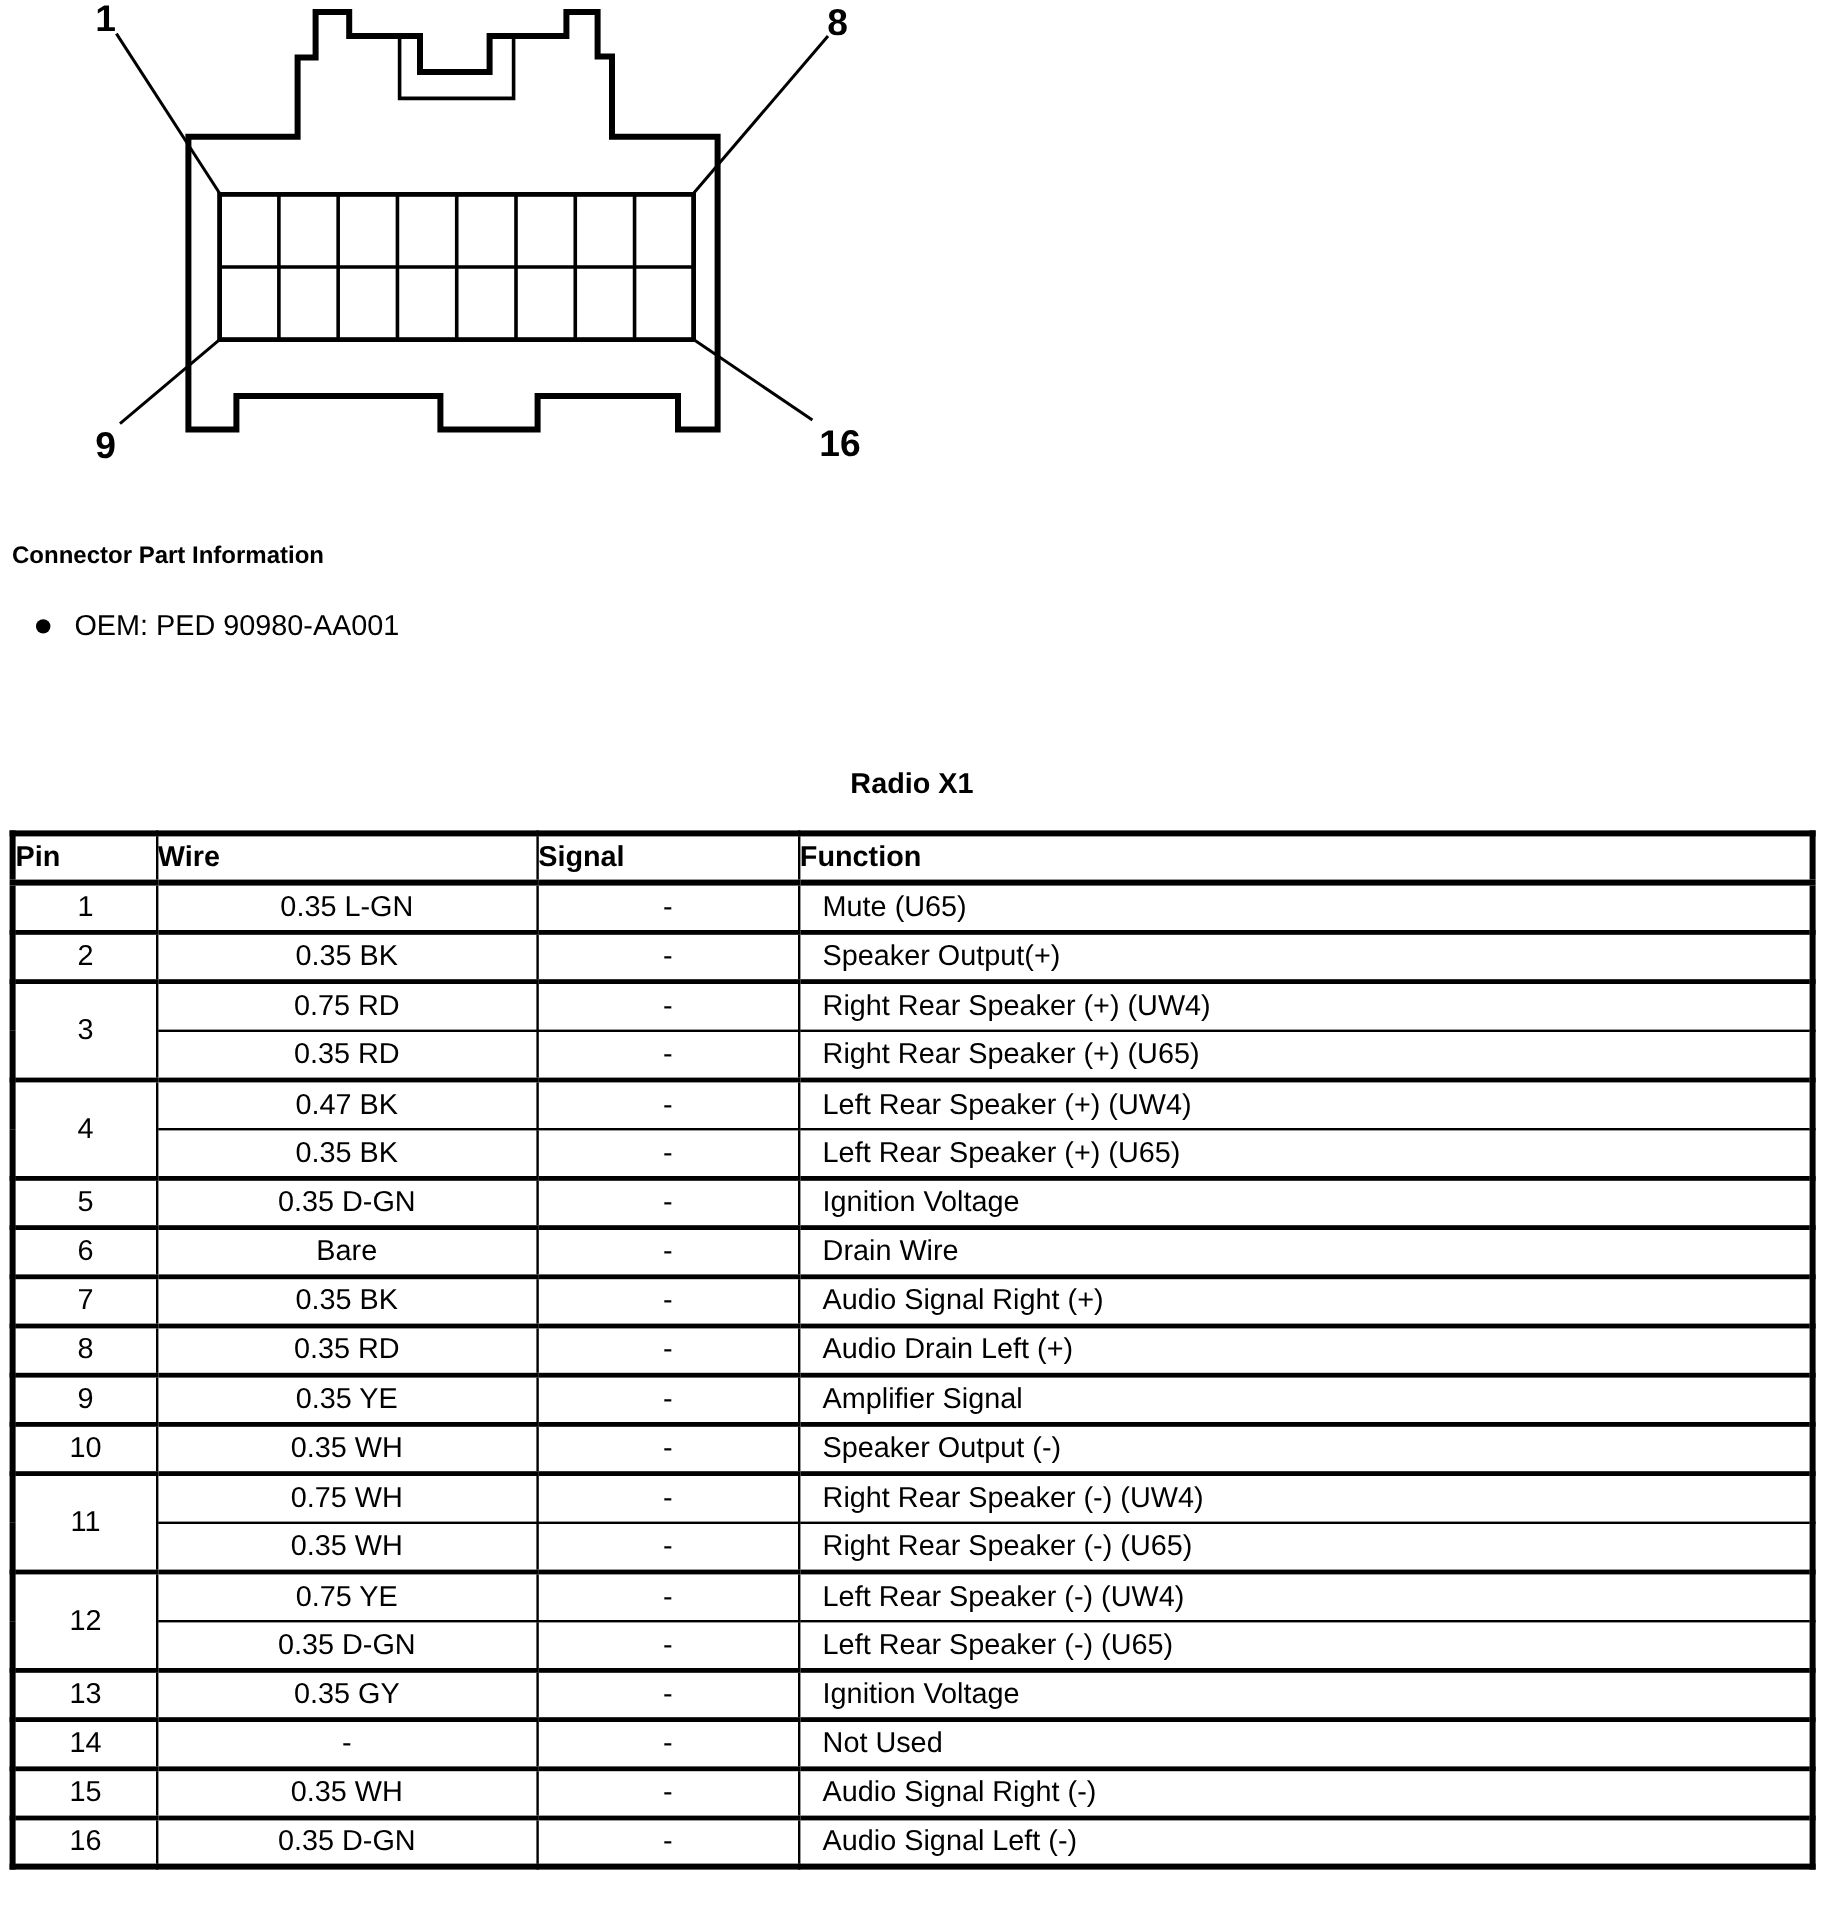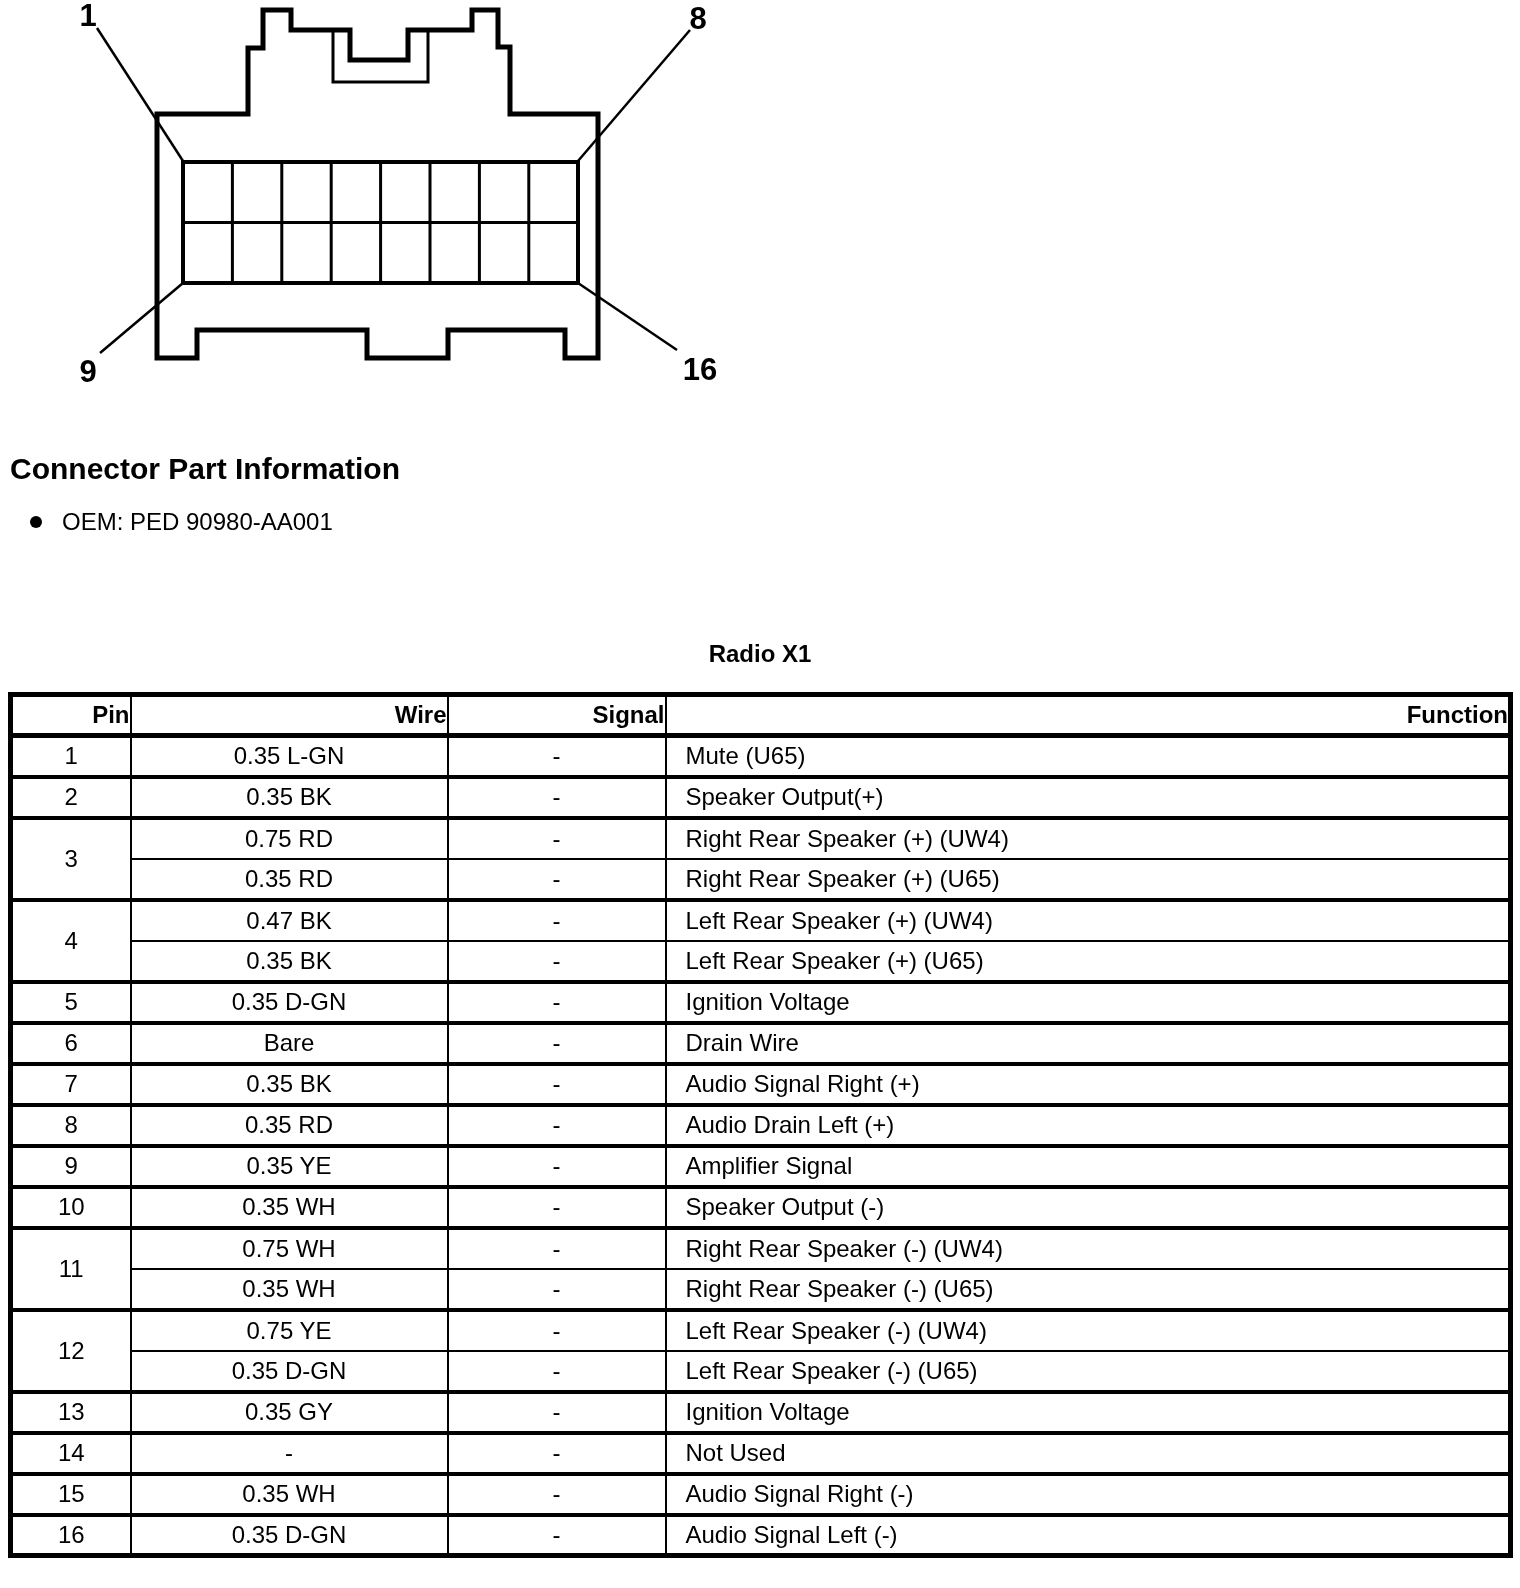--- a/index.html
+++ b/index.html
@@ -21,21 +21,21 @@
     font-size: 31px;
     text-anchor: middle;
     fill: #000000;
   }
 
   
   .section-heading {
     position: absolute;
     left: 10px;
     top: 452px;
-    font-size: 30px;
+    font-size: 20px;
     font-weight: bold;
   }
   .bullet-list {
     position: absolute;
     left: 30px;
     top: 508px;
     list-style: none;
     margin: 0; padding: 0;
     font-size: 24px;
   }
@@ -73,21 +73,21 @@
   }
   #pinout-table tr { height: 41px; }
   #pinout-table th, #pinout-table td {
     border: 2px solid #000000;
     padding: 0;
     overflow: hidden;
     white-space: nowrap;
   }
   #pinout-table th {
     font-weight: bold;
-    text-align: right;
+    text-align: left;
     border-bottom-width: 5px;
   }
   #pinout-table tbody td { border-top-width: 4px; }
   #pinout-table tbody tr.sub td { border-top-width: 2px; }
   #pinout-table td.c { text-align: center; }
   #pinout-table td.f { text-align: left; padding-left: 19px; }
 </style>
 </head>
 <body>
 

